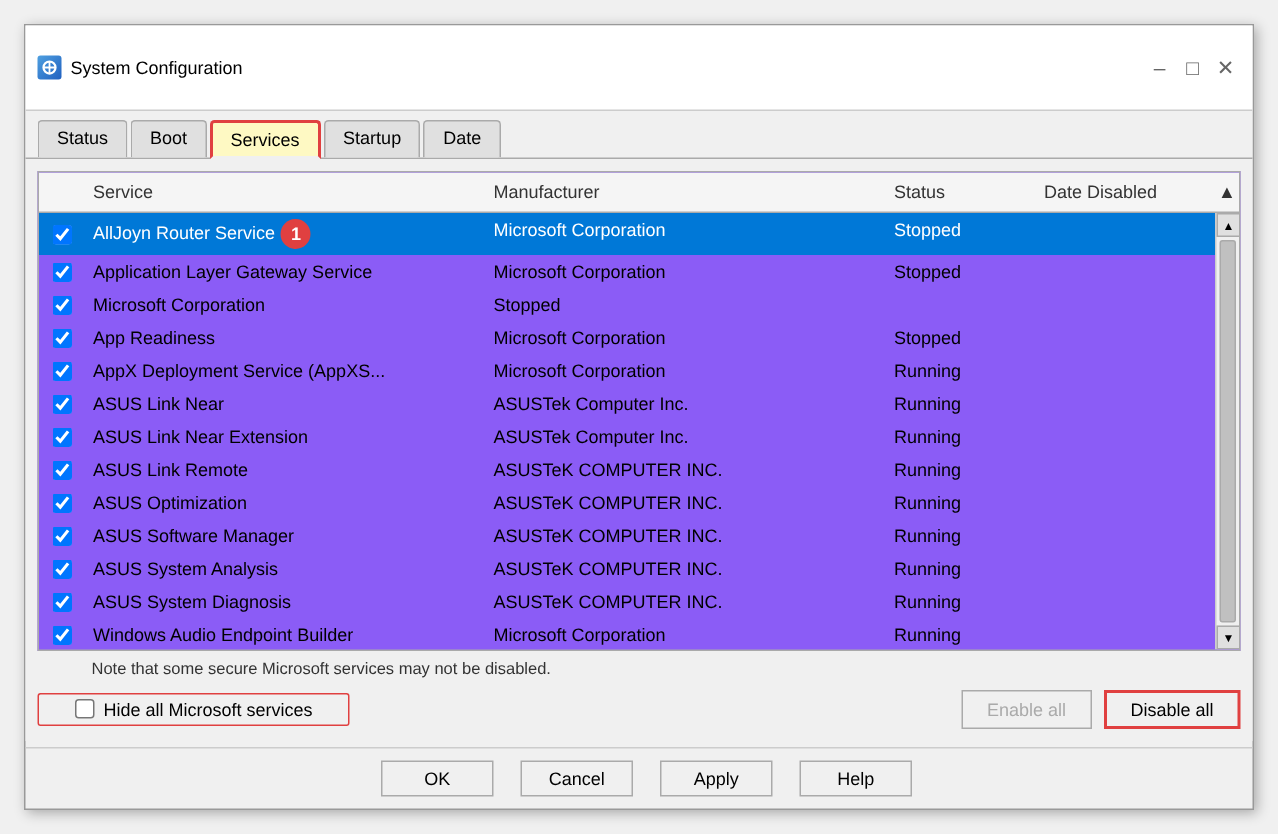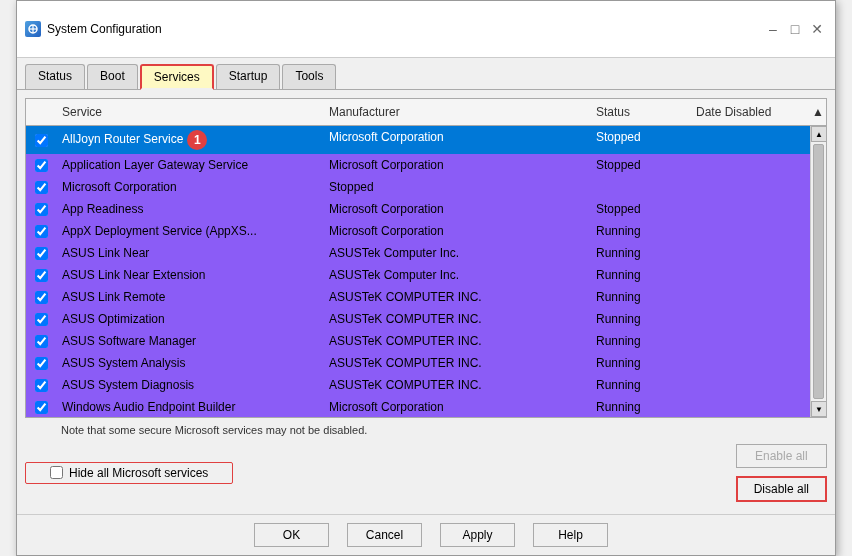--- a/index.html
+++ b/index.html
@@ -159,21 +159,20 @@
       gap: 6px;
       font-size: 12px;
       cursor: pointer;
       border: 1.5px solid #e04040;
       padding: 3px 24px;
       border-radius: 2px;
     }
     .bottom-right-btns {
       display: flex;
       gap: 8px;
-      flex-direction: column;
     }
     .btn {
       padding: 4px 16px;
       font-size: 12px;
       border: 1px solid #aaa;
       background: #f0f0f0;
       cursor: pointer;
       min-width: 80px;
     }
     .btn:disabled { color: #aaa; cursor: default; }
@@ -263,21 +262,21 @@
       <button class="title-btn">□</button>
       <button class="title-btn close">✕</button>
     </div>
   </div>
 
   <div class="tabs">
     <div class="tab">Status</div>
     <div class="tab">Boot</div>
     <div class="tab active">Services</div>
     <div class="tab">Startup</div>
-    <div class="tab">Tools</div>
+    <div class="tab">Date</div>
   </div>
 
   <div class="tab-content">
     <div class="table-container">
 
       <div class="table-header">
         <div class="th"></div>
         <div class="th sortable">Service</div>
         <div class="th sortable">Manufacturer</div>
         <div class="th sortable">Status</div>

